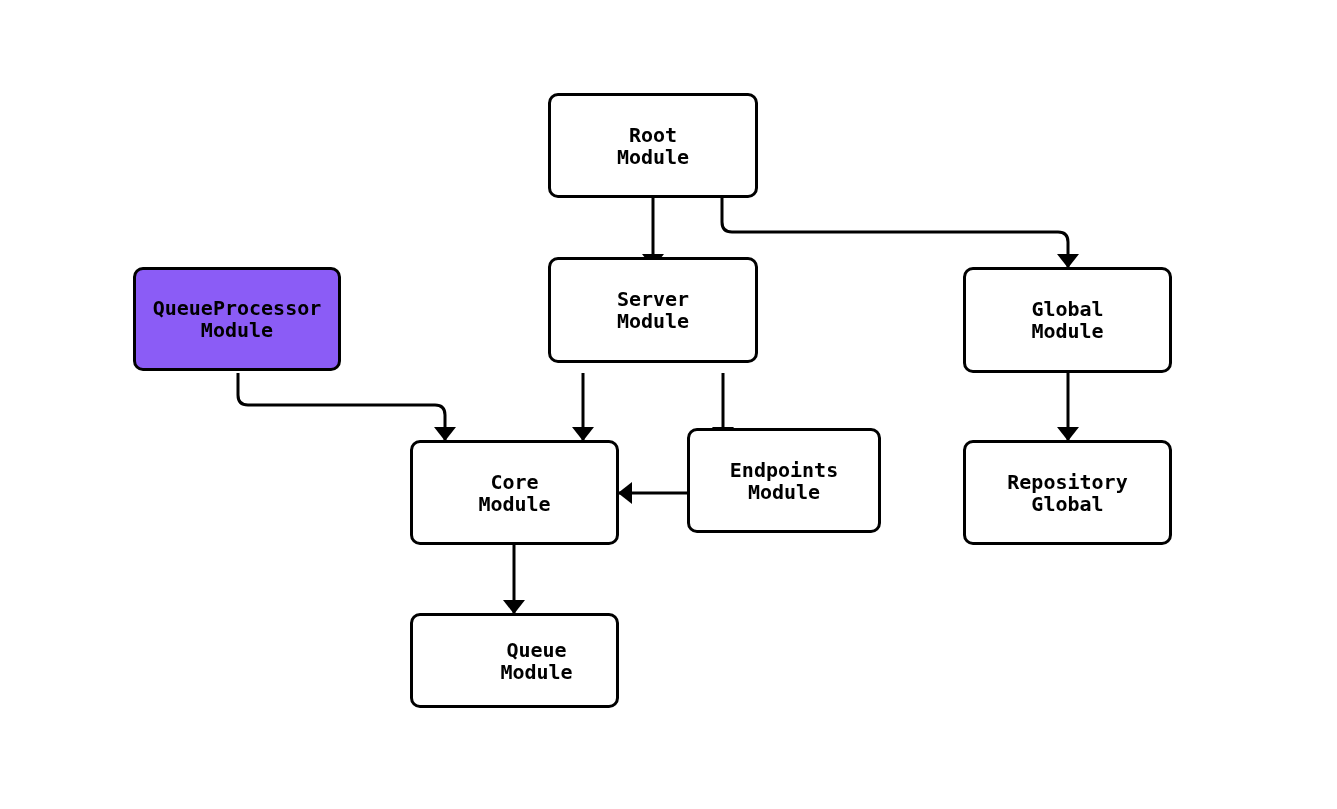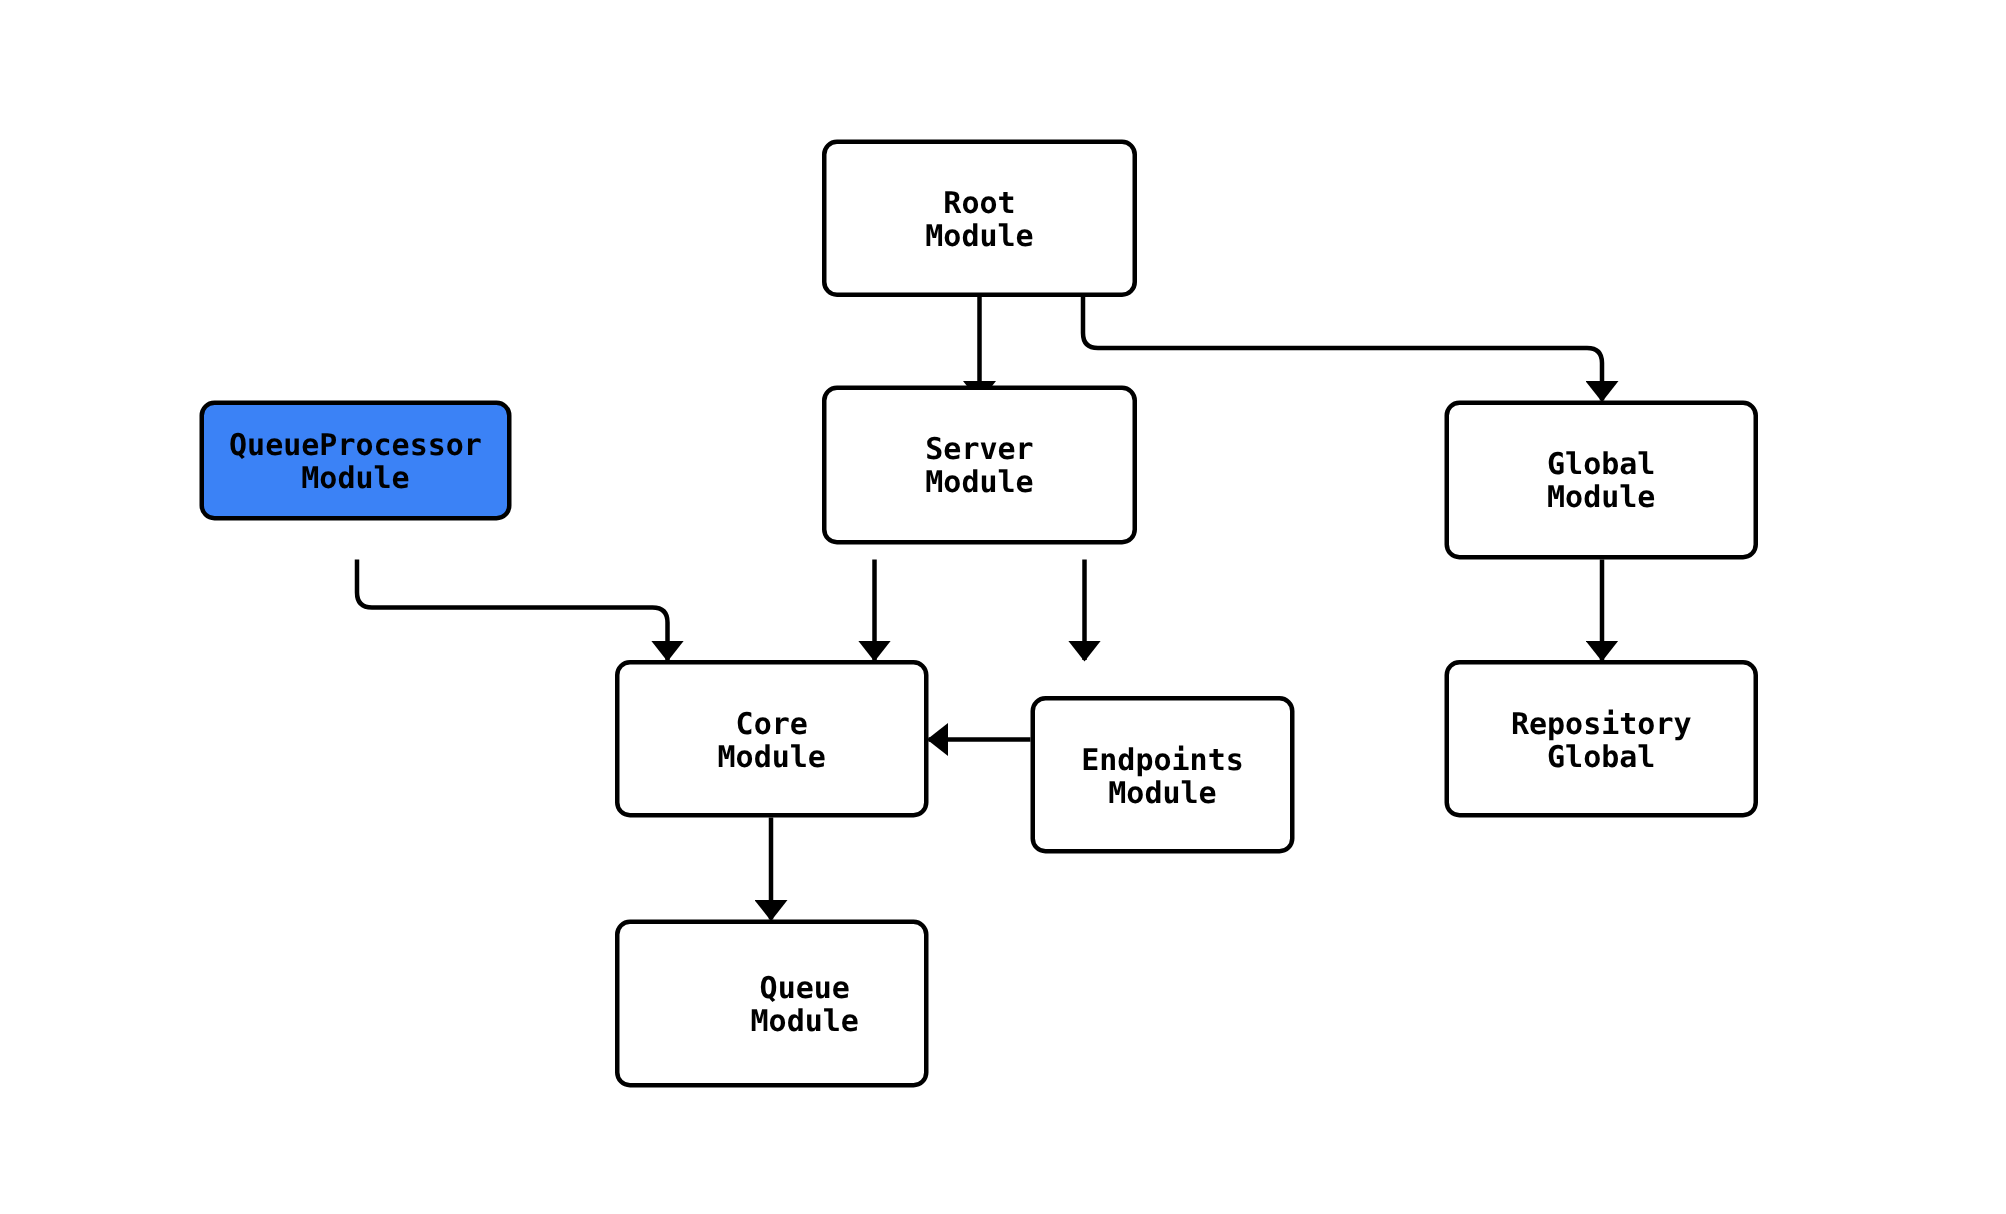--- a/index.html
+++ b/index.html
@@ -55,42 +55,42 @@
       <path d="M723,373 L723,440" fill="none" stroke="#000000" stroke-width="3" marker-end="url(#arrowhead)"></path>
       <path d="M1068,373 L1068,440" fill="none" stroke="#000000" stroke-width="3" marker-end="url(#arrowhead)"></path>
       <path d="M687,493 L619,493" fill="none" stroke="#000000" stroke-width="3" marker-end="url(#arrowhead)"></path>
       <path d="M514,545 L514,613" fill="none" stroke="#000000" stroke-width="3" marker-end="url(#arrowhead)"></path>
     </svg>
 
   <div class="node" style="left: 548px; top: 93px; width: 210px; height: 105px; background: rgb(255, 255, 255); border-color: rgb(0, 0, 0); color: rgb(0, 0, 0);">
     <span class="node-label">Root
 Module</span>
   </div>
-  <div class="node" style="left: 133px; top: 267px; width: 208px; height: 80px; background: #3b82f6; border-color: rgb(0, 0, 0); color: rgb(0, 0, 0);">
+  <div class="node" style="left: 133px; top: 267px; width: 208px; height: 104px; background: #8b5cf6; border-color: rgb(0, 0, 0); color: rgb(0, 0, 0);">
     <span class="node-label">QueueProcessor
 Module</span>
   </div>
   <div class="node" style="left: 548px; top: 257px; width: 210px; height: 106px; background: rgb(255, 255, 255); border-color: rgb(0, 0, 0); color: rgb(0, 0, 0);">
     <span class="node-label">Server
 Module</span>
   </div>
   <div class="node" style="left: 963px; top: 267px; width: 209px; height: 106px; background: rgb(255, 255, 255); border-color: rgb(0, 0, 0); color: rgb(0, 0, 0);">
     <span class="node-label">Global
 Module</span>
   </div>
   <div class="node" style="left: 410px; top: 440px; width: 209px; height: 105px; background: rgb(255, 255, 255); border-color: rgb(0, 0, 0); color: rgb(0, 0, 0);">
     <span class="node-label">Core
 Module</span>
   </div>
-  <div class="node" style="left: 687px; top: 464px; width: 176px; height: 105px; background: rgb(255, 255, 255); border-color: rgb(0, 0, 0); color: rgb(0, 0, 0);">
+  <div class="node" style="left: 687px; top: 428px; width: 194px; height: 105px; background: rgb(255, 255, 255); border-color: rgb(0, 0, 0); color: rgb(0, 0, 0);">
     <span class="node-label">Endpoints
 Module</span>
   </div>
   <div class="node" style="left: 963px; top: 440px; width: 209px; height: 105px; background: rgb(255, 255, 255); border-color: rgb(0, 0, 0); color: rgb(0, 0, 0);">
     <span class="node-label">Repository
 Global</span>
   </div>
-  <div class="node" style="left: 410px; top: 613px; width: 209px; height: 112px; background: rgb(255, 255, 255); border-color: rgb(0, 0, 0); color: rgb(0, 0, 0); padding-left: 44px;">
+  <div class="node" style="left: 410px; top: 613px; width: 209px; height: 95px; background: rgb(255, 255, 255); border-color: rgb(0, 0, 0); color: rgb(0, 0, 0); padding-left: 44px;">
     <span class="node-label">Queue
 Module</span>
   </div>
 
 </div>
 
 </body></html>

